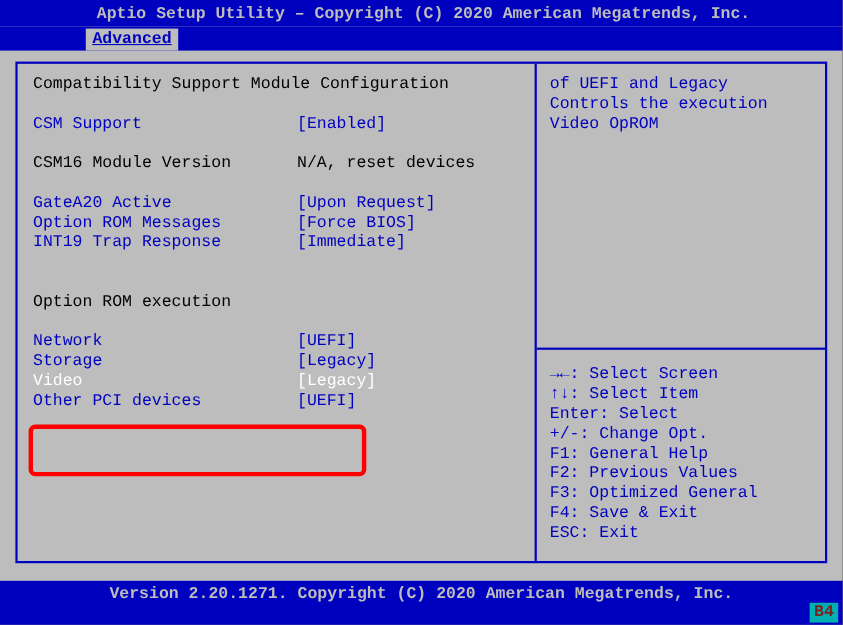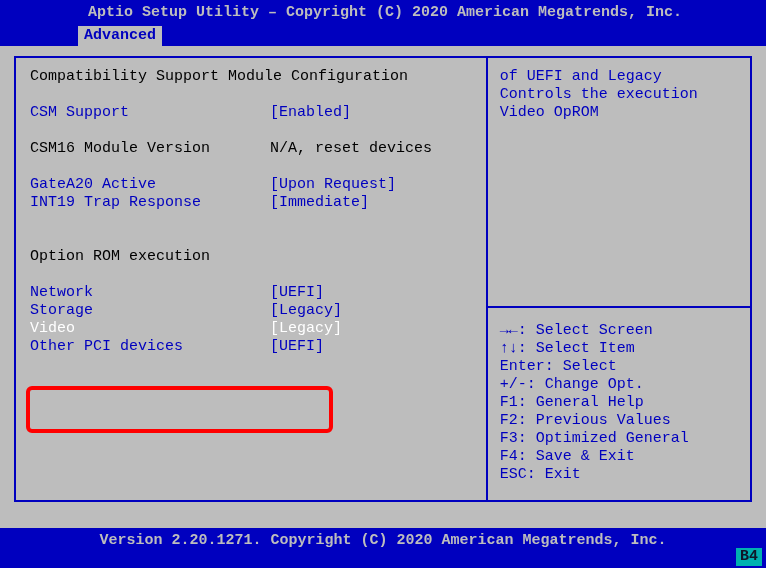--- a/index.html
+++ b/index.html
@@ -31,24 +31,25 @@
     height: 22px;
     display: flex;
     align-items: flex-end;
     padding-left: 78px;
   }
   .tab {
     background: #bdbdbd;
     color: #0000bf;
     padding: 1px 6px;
     font-weight: bold;
+    text-decoration: underline;
   }
   .content {
     position: relative;
-    padding: 10px 14px 26px 14px;
+    padding: 10px 14px 16px 14px;
     height: calc(568px - 24px - 22px - 40px);
   }
   .frame {
     border: 2px solid #0000bf;
     height: 100%;
     display: flex;
   }
   .left-pane {
     flex: 1 1 64%;
     padding: 10px 14px;
@@ -84,21 +85,21 @@
     height: 40px;
     padding-top: 4px;
     font-weight: bold;
     position: relative;
   }
   .b4 {
     position: absolute;
     right: 4px;
     bottom: 2px;
     background: #00b0b0;
-    color: #0f172a;
+    color: #7f1d1d;
     padding: 0 4px;
     font-weight: bold;
   }
   .redbox {
     position: absolute;
     border: 4px solid #ff0000;
     border-radius: 6px;
     pointer-events: none;
   }
   .help-fill { flex: 1; }
@@ -127,20 +128,24 @@
         </div>
         <div class="spacer"></div>
         <div class="row blk">
           <span class="label">CSM16 Module Version</span>
           <span class="value">N/A, reset devices</span>
         </div>
         <div class="spacer"></div>
         <div class="row blue">
           <span class="label">GateA20 Active</span>
           <span class="value">[Upon Request]</span>
+        </div>
+        <div class="row blue">
+          <span class="label">Option ROM Messages</span>
+          <span class="value">[Force BIOS]</span>
         </div>
         <div class="row blue">
           <span class="label">INT19 Trap Response</span>
           <span class="value">[Immediate]</span>
         </div>
         <div class="spacer"></div>
         <div class="spacer"></div>
         <div class="row blk">
             <span class="label" style="width:auto">Option ROM execution</span>
           </div>

